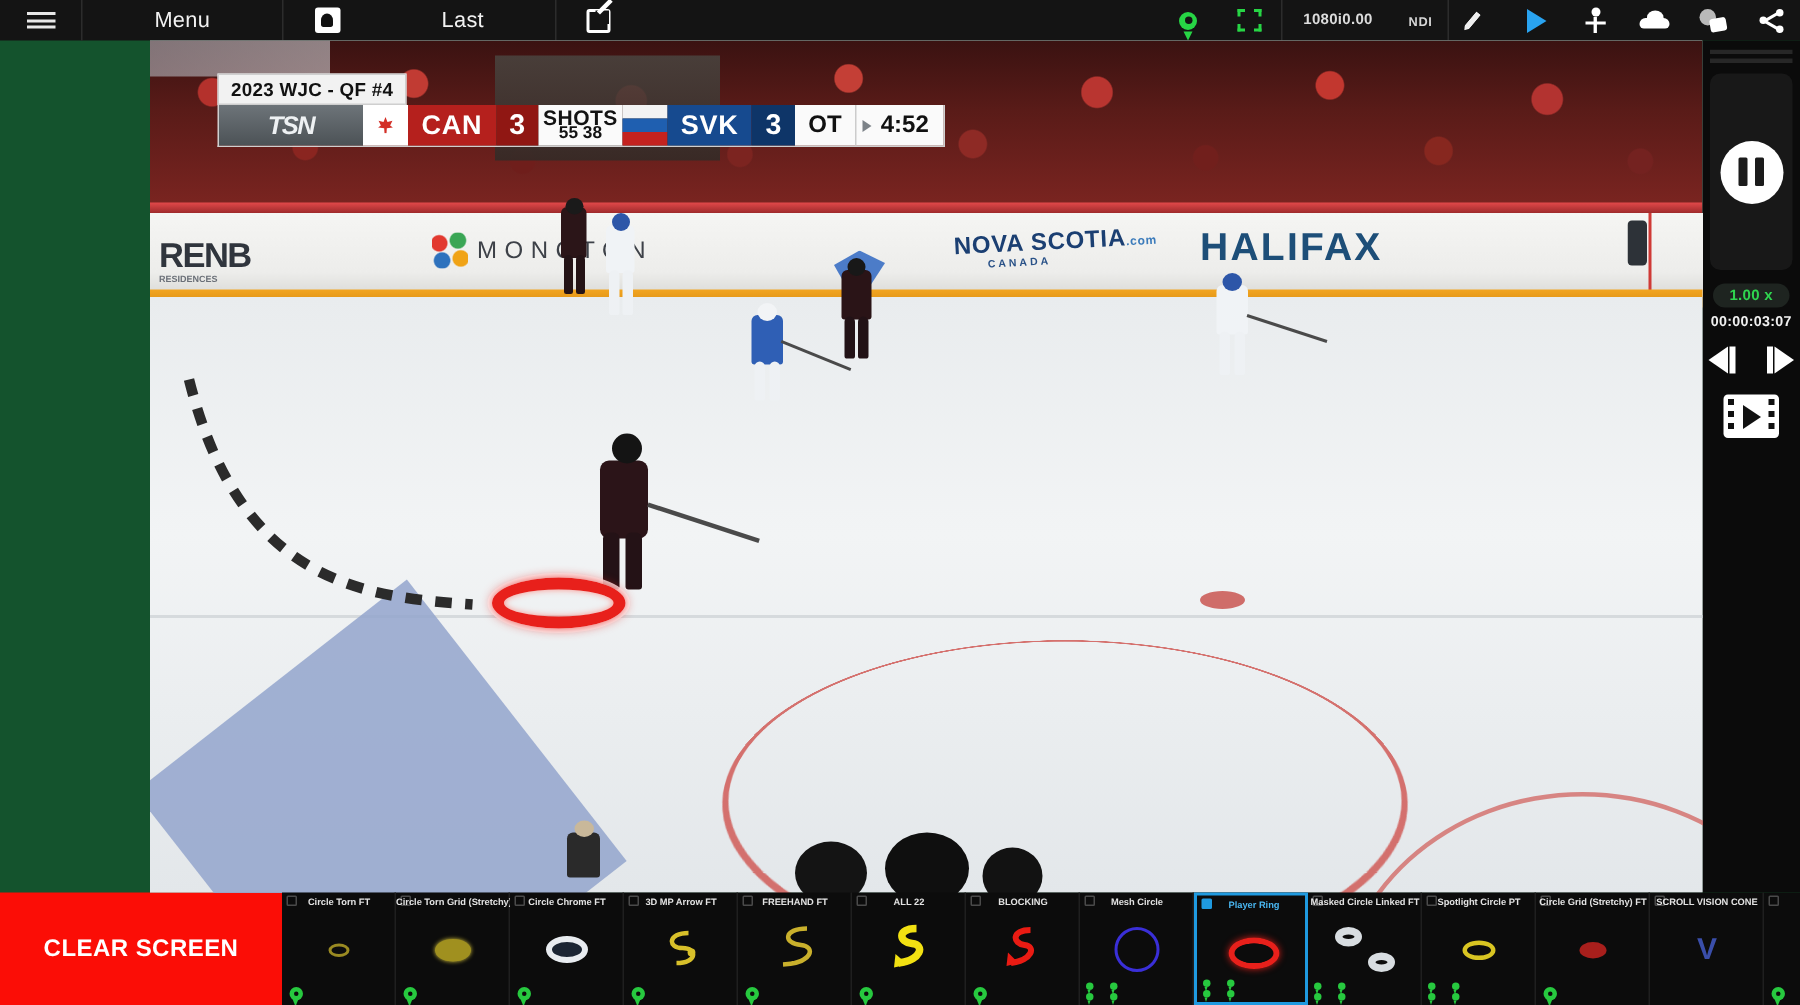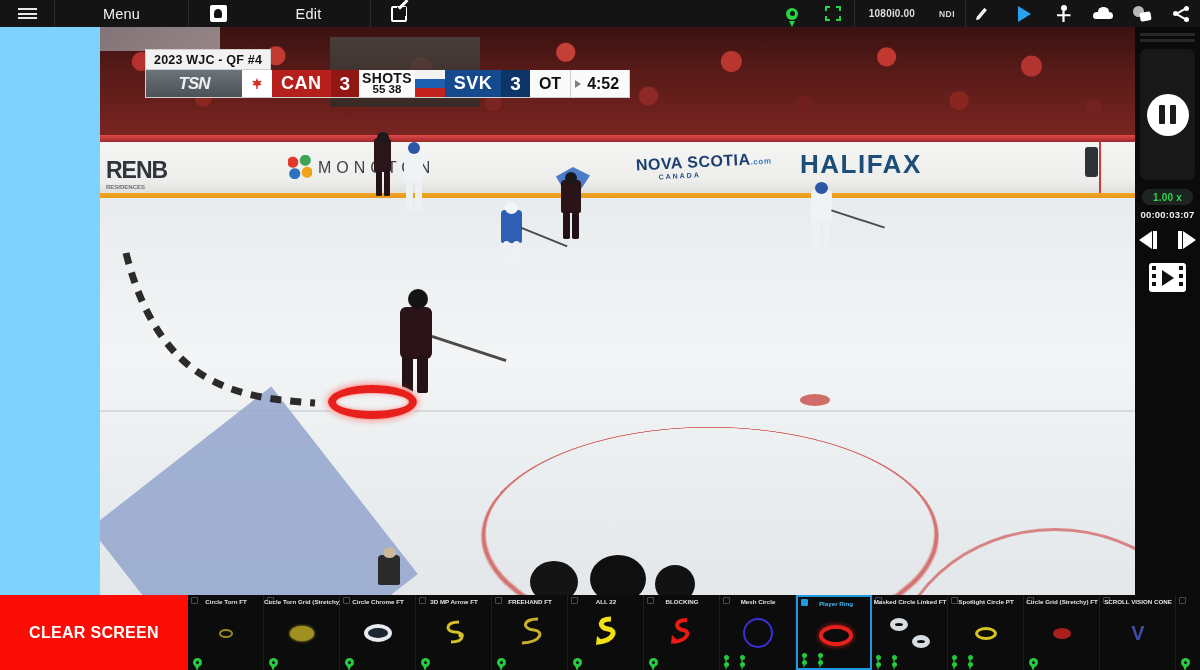--- a/index.html
+++ b/index.html
@@ -1,19 +1,19 @@
 <!DOCTYPE html>
 <html><head>
 <meta charset="utf-8">
 <style>
   * { margin:0; padding:0; box-sizing:border-box; }
   html,body { width:1200px; height:670px; overflow:hidden; background:#000; }
   body { font-family:"Liberation Sans", sans-serif; color:#fff; }
 
-  #app { position:relative; width:1200px; height:670px; background:#7dd3fc;padding-left:36px; }
+  #app { position:relative; width:1200px; height:670px; background:#14532d;padding-left:36px; }
 
   
   #topbar { position:absolute; left:0; top:0; width:1200px; height:27px;
             background:#141414; display:flex; align-items:center; }
   .tb-cell { display:flex; align-items:center; height:27px; }
   .tb-sep { width:1px; height:27px; background:#2c2c2c; }
   .hamburger { width:54px; display:flex; align-items:center; justify-content:center; }
   .hamburger i { display:block; width:19px; height:2px; background:#e8e8e8; margin:2.5px 0; }
   .tb-label { font-size:14.5px; color:#f2f2f2; letter-spacing:.2px; }
   .tb-menu { width:133px; justify-content:center; }
@@ -306,21 +306,21 @@
     <div class="tb-cell tb-menu">
       <span class="tb-label">Menu</span>
     </div>
     <div class="tb-sep"></div>
     <div class="tb-cell tb-maskicon">
       <div class="mask-glyph">
           <span></span>
         </div>
     </div>
     <div class="tb-cell tb-mask">
-      <span class="tb-label">Edit</span>
+      <span class="tb-label">Last</span>
     </div>
     <div class="tb-sep"></div>
     <div class="tb-cell tb-editicon">
       <div class="editsq"></div>
     </div>
     <div class="tb-spacer"></div>
     <div class="tb-cell tb-pin">
         <div class="pin"></div>
       </div>
     <div class="tb-cell tb-crop">

